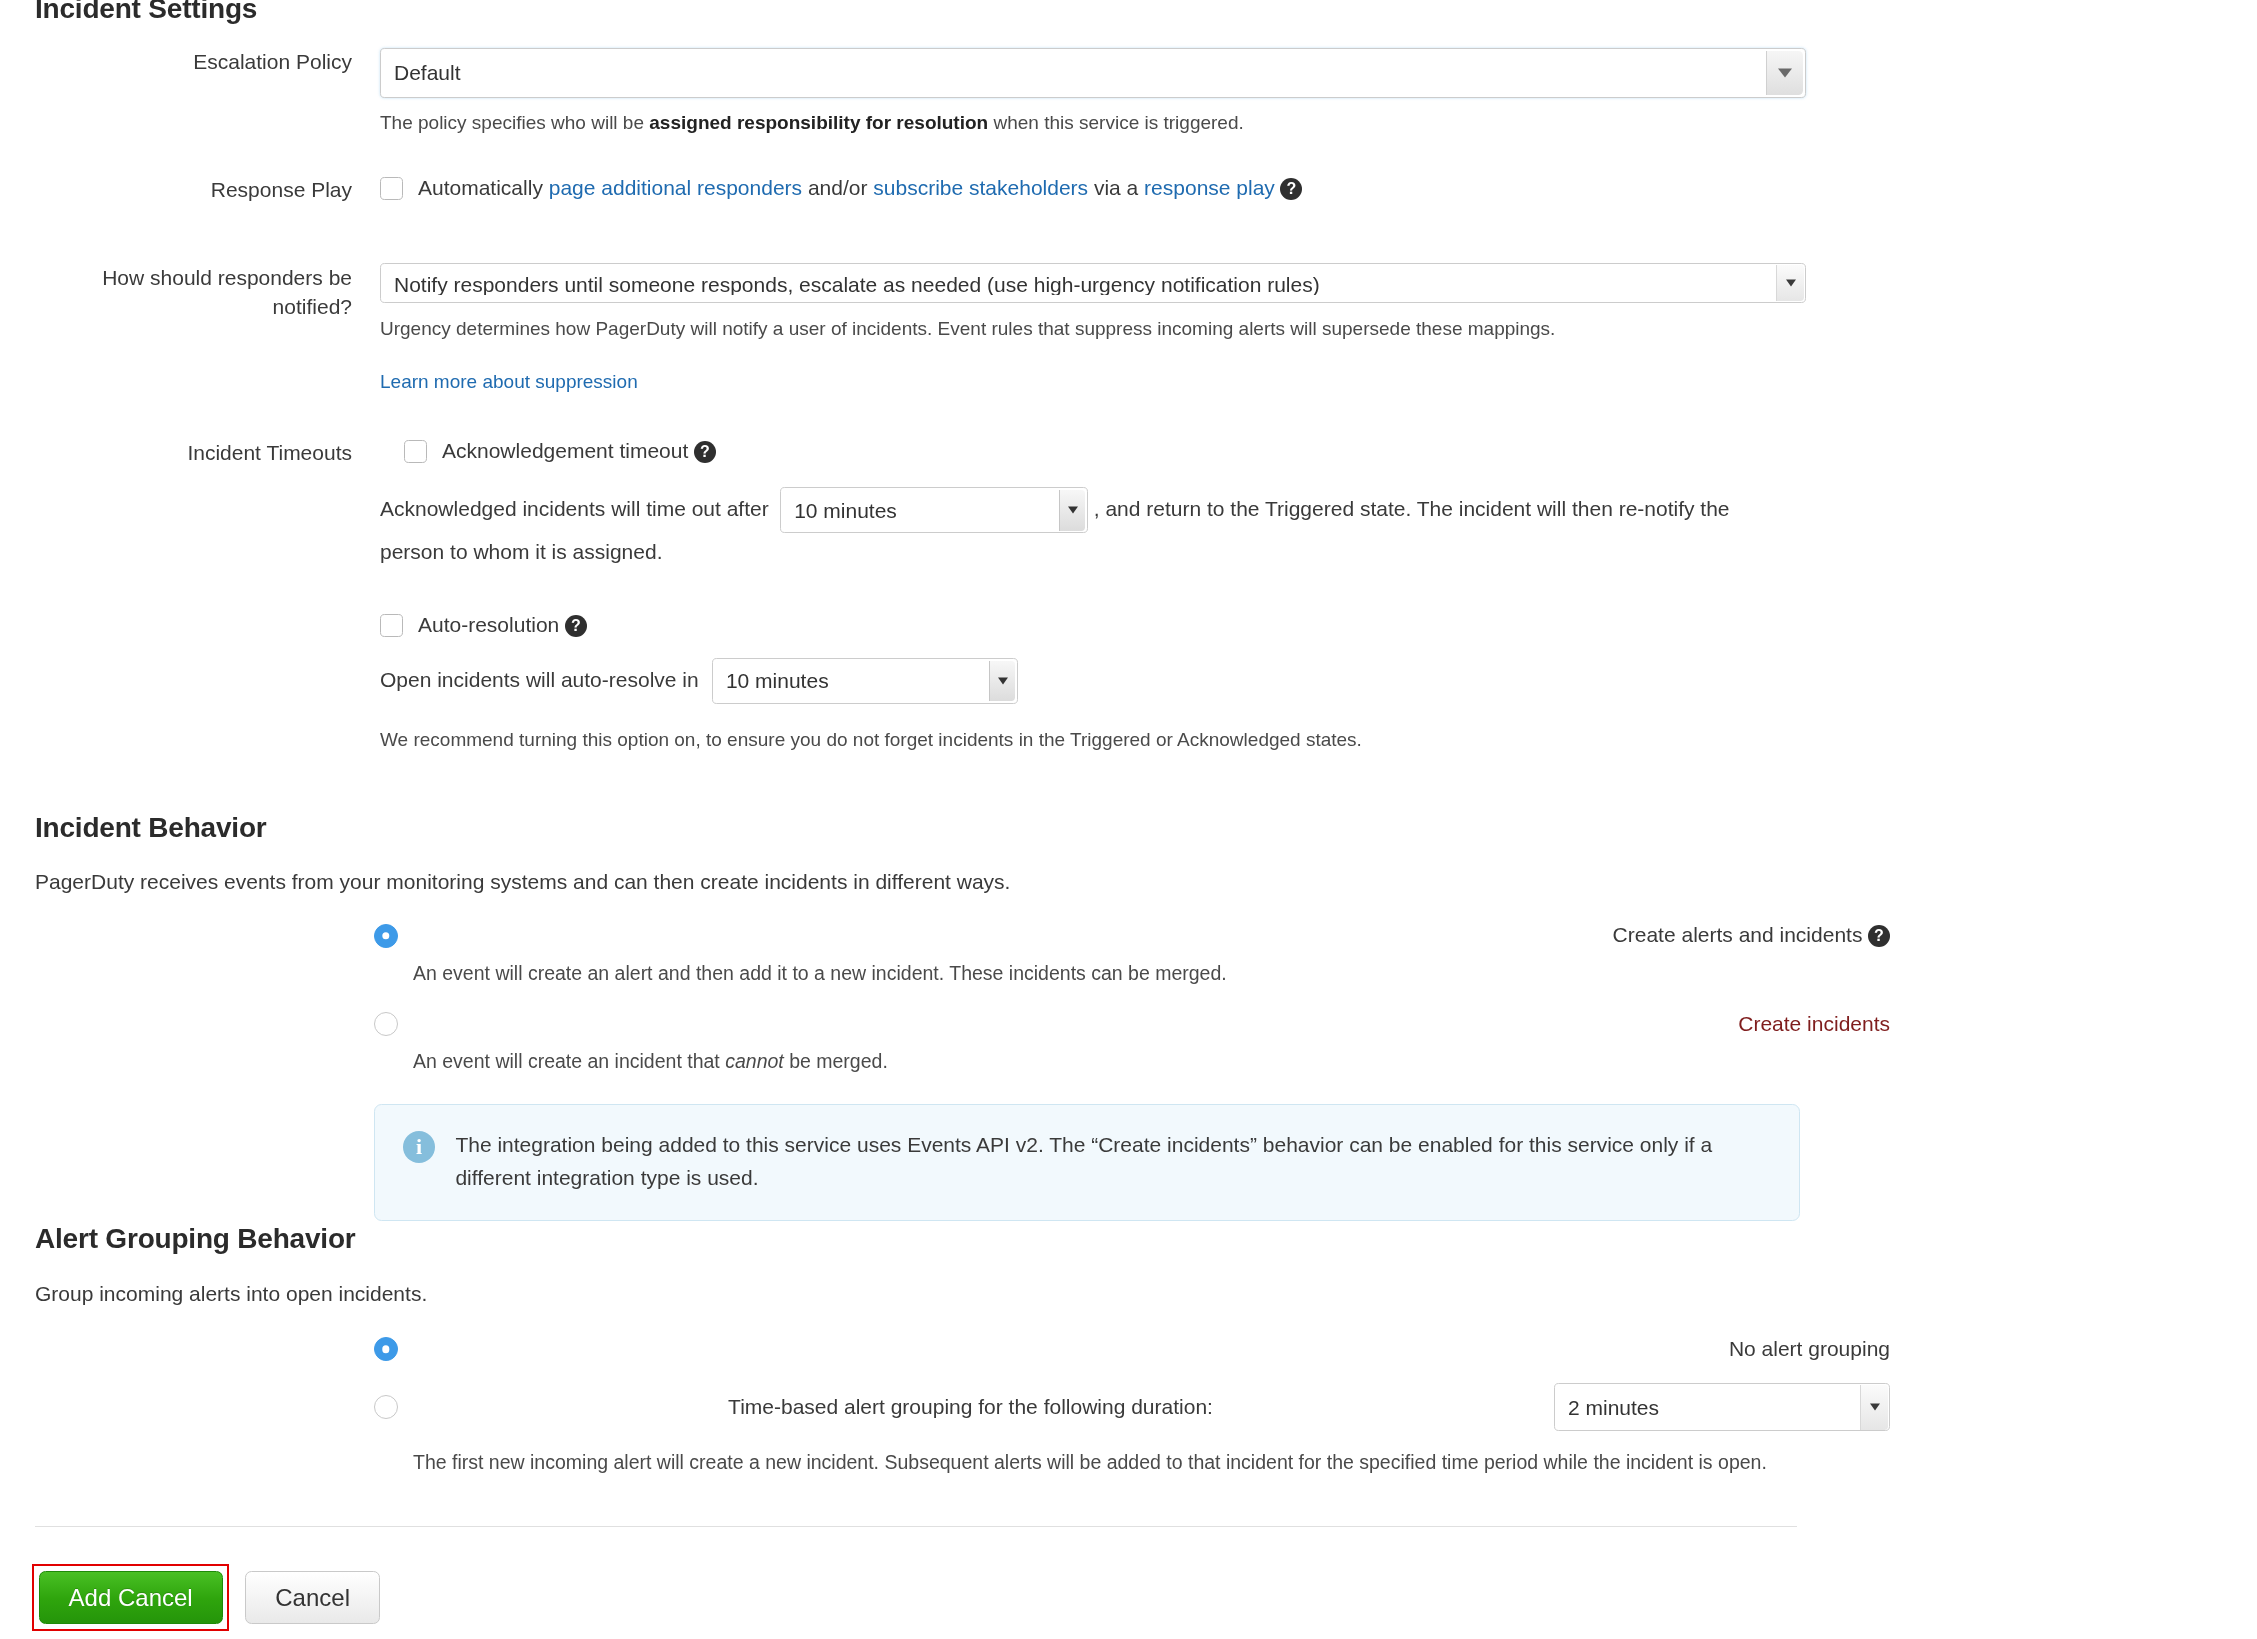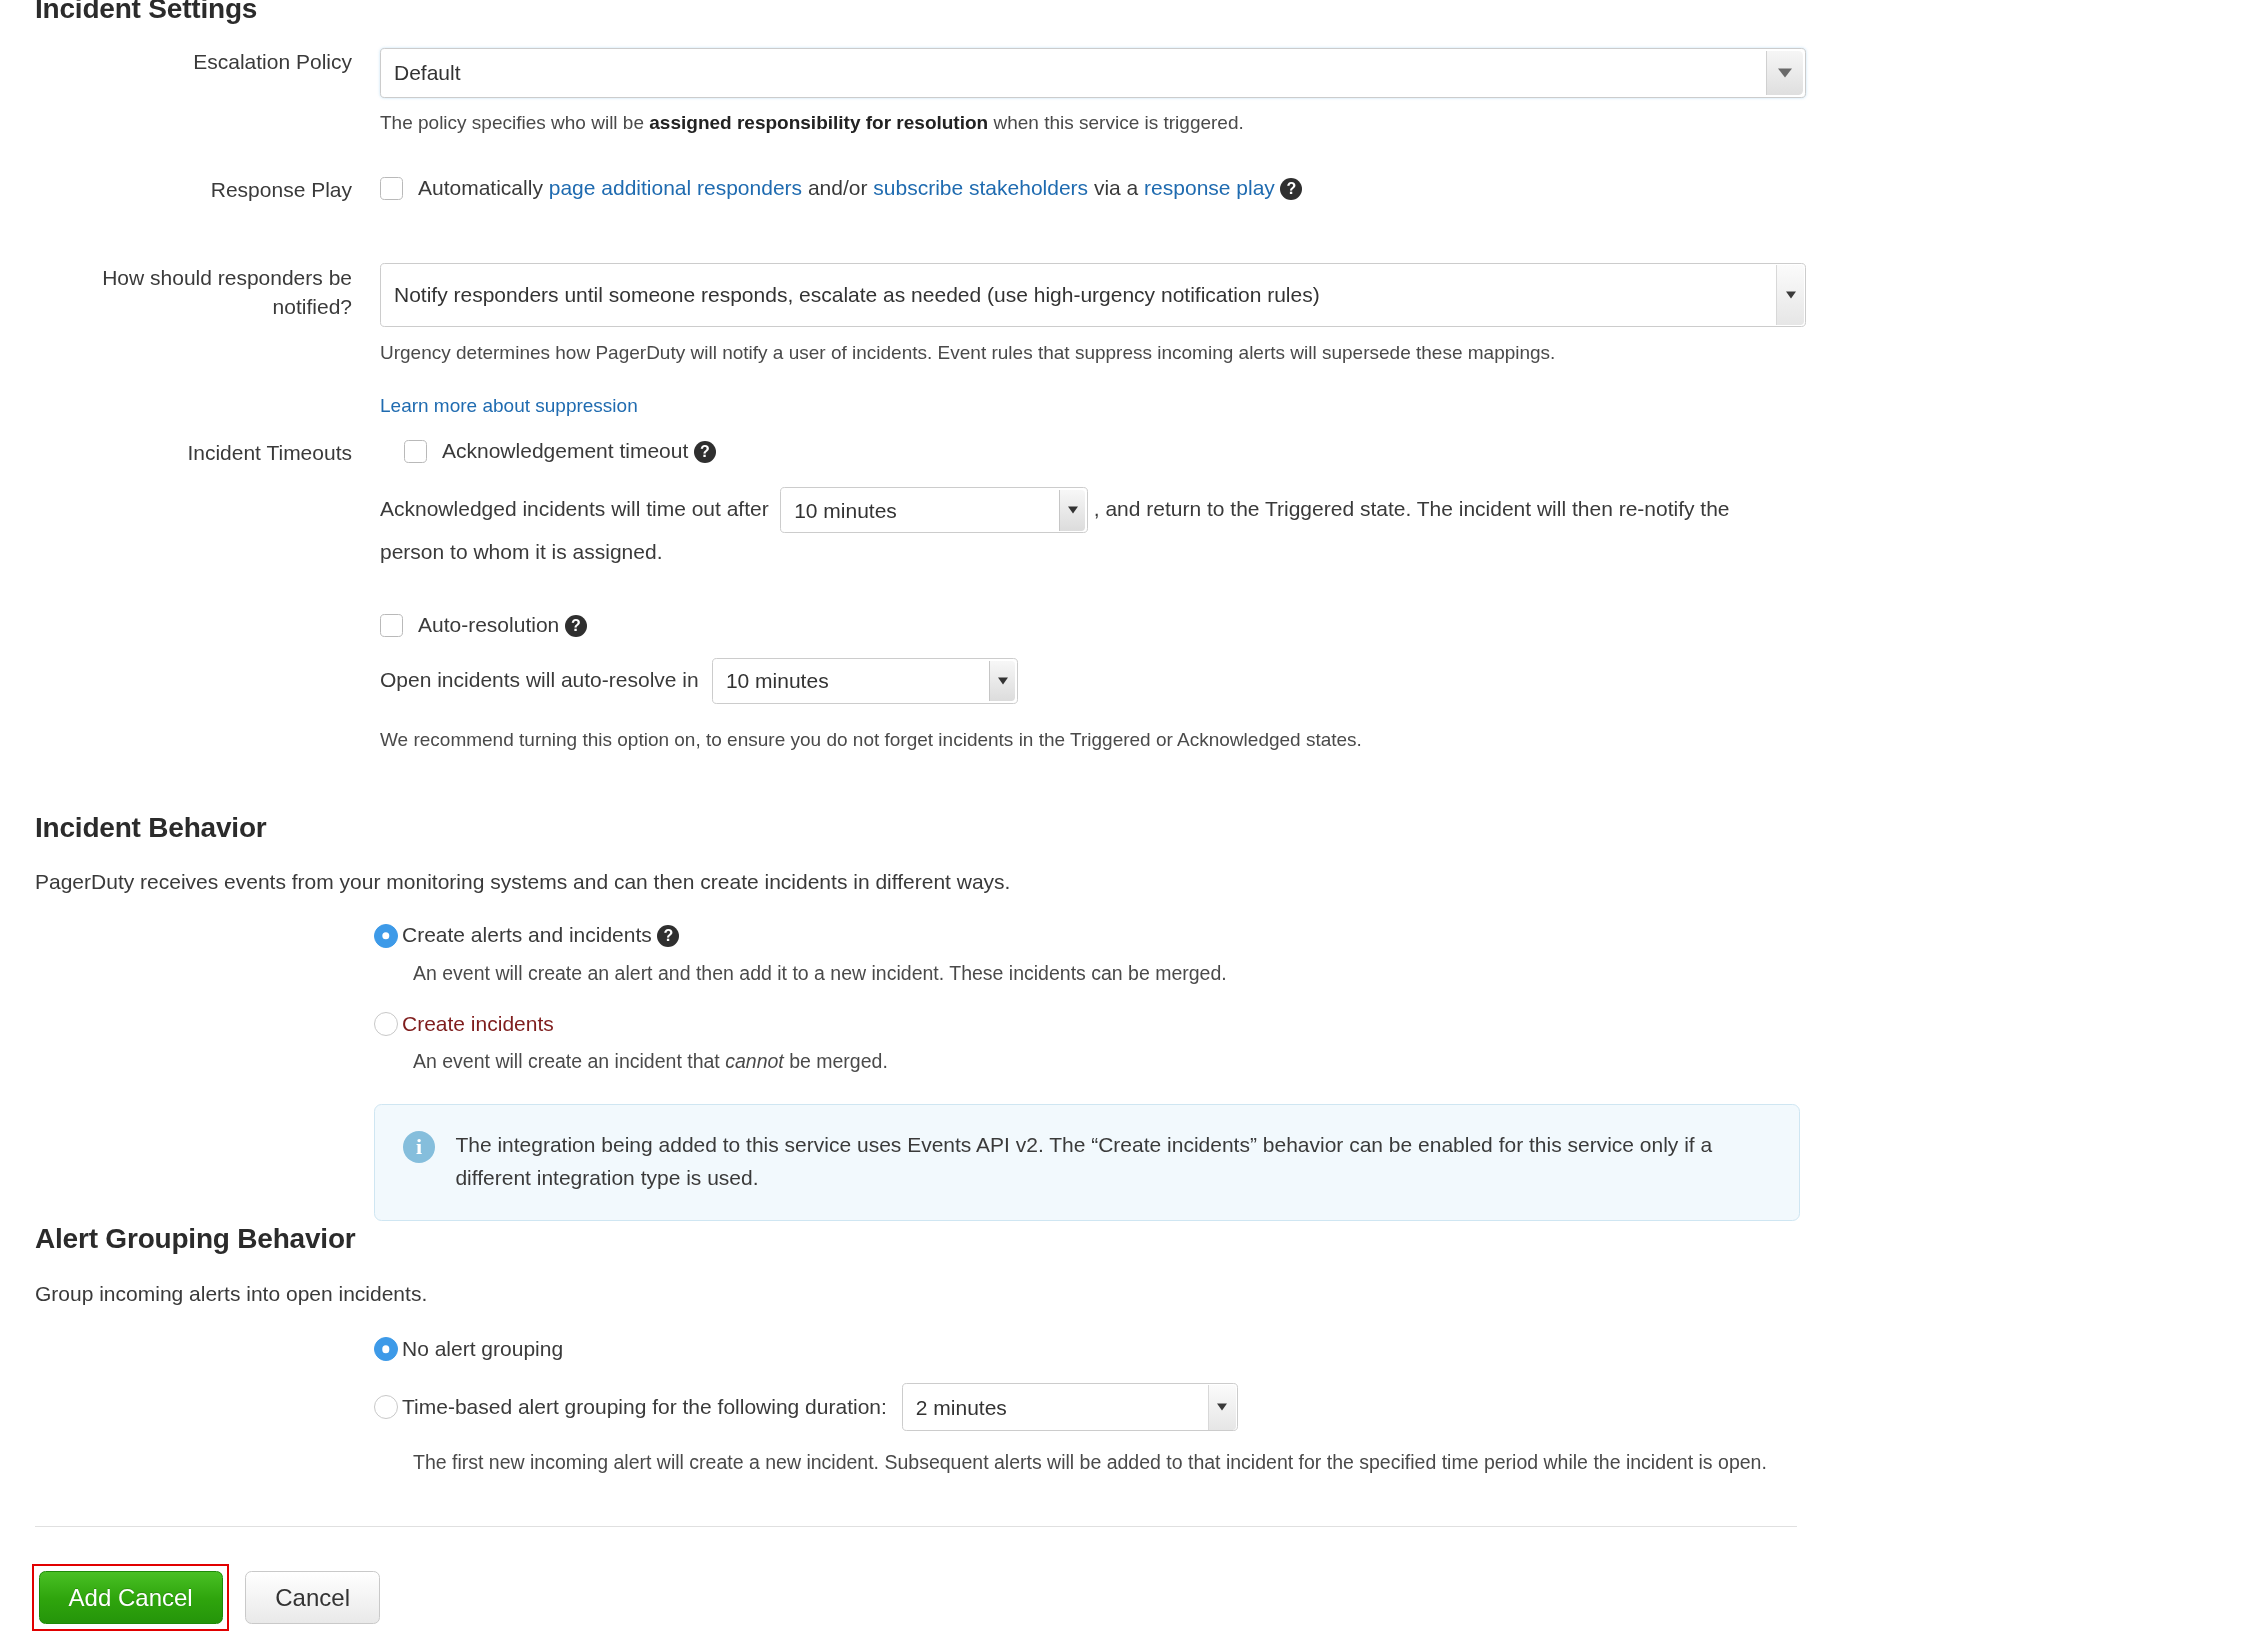--- a/index.html
+++ b/index.html
@@ -120,21 +120,21 @@
     transform: translate(-50%, -50%);
     width: 0; height: 0;
     border-left: 7.4px solid transparent;
     border-right: 7.4px solid transparent;
     border-top: 9.3px solid #6a6a6a;
   }
 
   
   .urgency-select {
     width: 1426px;
-    height: 64px;
+    height: 40px;
     font-size: 21px;
     padding: 3.7px 52px 3.7px 16.7px;
     border: 0.9px solid #cfcfcf;
     border-radius: 5.6px;
     background: #ffffff;
   }
   .urgency-face {
     position: absolute;
     top: 1.9px; right: 1.9px; bottom: 1.9px;
     width: 28px;
@@ -322,23 +322,24 @@
     border: 0.9px solid #c9c9c9;
     border-radius: 6.5px;
     padding: 12px 29px;
     cursor: pointer;
     line-height: 1.15;
   }
 
   .opt-line {
     display: flex;
     align-items: center;
-    gap: 4px;
+    gap: 15px;
     font-size: 21px;
     color: #3a3a3a;
+    justify-content: space-between;
   }
   .opt-sub {
     font-size: 19.5px;
     color: #4a4a4a;
     line-height: 1.5;
   }
   .muted { color: #7f1d1d; }
   .inline-mid { display: inline-block; vertical-align: middle; }
 </style>
 </head>

